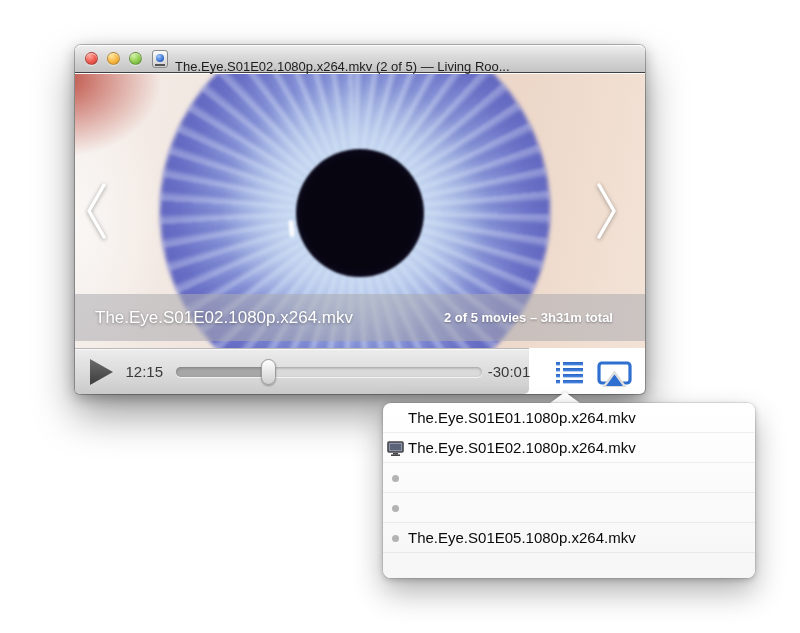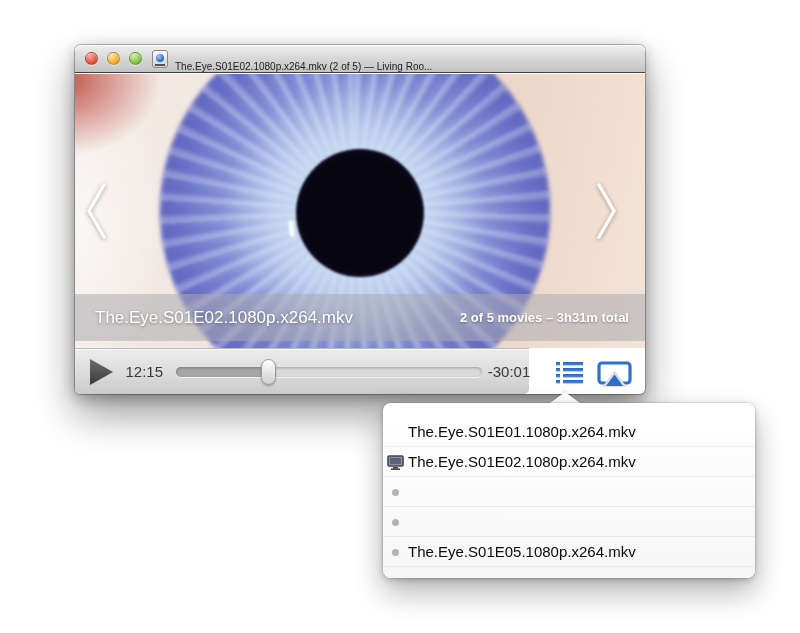--- a/index.html
+++ b/index.html
@@ -22,21 +22,21 @@
            box-shadow:inset 0 1px 1px rgba(255,255,255,0.6), 0 1px 1px rgba(255,255,255,0.6); }
   .light.red    { background:radial-gradient(circle at 35% 28%, #ffa79e, #ee5a4e 55%, #c03a2d); }
   .light.yellow { background:radial-gradient(circle at 35% 28%, #ffe59a, #f6b63e 55%, #d4922a); }
   .light.green  { background:radial-gradient(circle at 35% 28%, #d2f2a2, #8ccb4e 55%, #5f9f32); }
   .appicon { position:absolute; left:77px; top:5px; width:16px; height:18px;
              background:linear-gradient(#fbfbfb,#cfcfcf); border:1px solid #8a8a8a; border-radius:3px; }
   .appicon .dot { position:absolute; left:3px; top:3px; width:8px; height:8px; border-radius:50%;
                   background:radial-gradient(circle at 35% 30%, #9ec6ff, #2d66c8 70%, #173f86); }
   .appicon .base { position:absolute; left:2px; bottom:1px; width:10px; height:2px; background:#555; }
   .title-text { position:absolute; left:100px; top:8px; width:462px; height:28px; line-height:28px;
-                font-size:10px; color:#1d1d1d; white-space:nowrap; overflow:hidden; }
+                font-size:13px; color:#1d1d1d; white-space:nowrap; overflow:hidden; }
 
   
   .video { position:absolute; left:0; top:29px; width:570px; height:274px; overflow:hidden;
            background:
              radial-gradient(140px 110px at -2% 2%, rgba(188,74,62,0.95), rgba(188,74,62,0) 70%),
              radial-gradient(120px 200px at 0% 55%, rgba(250,248,246,0.95), rgba(250,248,246,0) 75%),
              linear-gradient(100deg, #f5eeea 0%, #f0e4dc 35%, #ecd7c8 72%, #f3e3d7 100%); }
   .iris { position:absolute; left:85px; top:-58px; width:390px; height:390px; border-radius:50%;
           background:radial-gradient(circle,
             rgba(185,205,236,0.95) 0 24%,
@@ -65,21 +65,21 @@
 
   .chev { position:absolute; top:108px; width:24px; height:58px; cursor:pointer; }
   .chev svg { filter:drop-shadow(0 1px 2px rgba(0,0,0,0.35)); }
   .chev.left { left:9px; } .chev.right { left:520px; }
 
   .overlay { position:absolute; left:0; top:220px; width:570px; height:47px;
              background:rgba(172,172,176,0.55);
              display:flex; align-items:center; }
   .overlay .fname { margin-left:20px; font-size:17px; color:#ffffff;
                     text-shadow:0 1px 3px rgba(60,60,70,0.55); white-space:nowrap; }
-  .overlay .status { margin-left:auto; margin-right:16px; font-size:13px; font-weight:bold; color:#ffffff;
+  .overlay .status { margin-left:auto; margin-right:32px; font-size:13px; font-weight:bold; color:#ffffff;
                      text-shadow:0 1px 2px rgba(60,60,70,0.5); white-space:nowrap; }
 
   
   .controls { position:absolute; left:0; top:303px; width:454px; height:46px;
               background:linear-gradient(#ececec, #dbdbdb 55%, #cacaca);
               border-top:1px solid #b8b8b8; border-radius:0 0 5px 5px;
               box-shadow:inset 0 1px 0 rgba(255,255,255,0.7); }
   .playbtn { position:absolute; left:13px; top:9px; width:26px; height:28px; cursor:pointer; }
   .time { position:absolute; top:14px; font-size:15px; color:#3a3a3a; }
   .time.elapsed { left:42px; width:46px; text-align:right; }
@@ -92,21 +92,21 @@
            background:linear-gradient(#ffffff,#e2e2e2 60%, #cfcfcf); border:1px solid #9a9a9a;
            box-shadow:0 1px 2px rgba(0,0,0,0.3); cursor:pointer; }
   .iconbtn { position:absolute; cursor:pointer; }
   .playlist-btn { left:481px; top:13px; width:27px; height:22px; }
   .airplay-btn  { left:522px; top:12px; width:35px; height:26px; }
 
   
   .popover { position:absolute; left:383px; top:403px; width:372px; height:175px;
              background:linear-gradient(#ffffff, #f6f6f6); border-radius:8px;
              box-shadow:0 14px 30px rgba(0,0,0,0.30), 0 2px 6px rgba(0,0,0,0.22), 0 0 0 1px rgba(0,0,0,0.08);
-             padding-top:14px; }
+             padding-top:0; }
   .pop-arrow { position:absolute; left:550px; top:392px; width:0; height:0;
                border-left:15px solid transparent; border-right:15px solid transparent;
                border-bottom:11px solid #ffffff;
                filter:drop-shadow(0 -1px 1px rgba(0,0,0,0.12)); }
   .prow { position:relative; height:30px; line-height:30px; border-bottom:1px solid rgba(0,0,0,0.06);
           font-size:15px; color:#0a0a0a; padding-left:25px; white-space:nowrap; cursor:pointer; }
   .marker { position:absolute; left:0; top:0; width:25px; height:30px;
             display:flex; align-items:center; justify-content:center; }
   .bullet { width:7px; height:7px; border-radius:50%; background:#b3b3b3; }
 </style>

